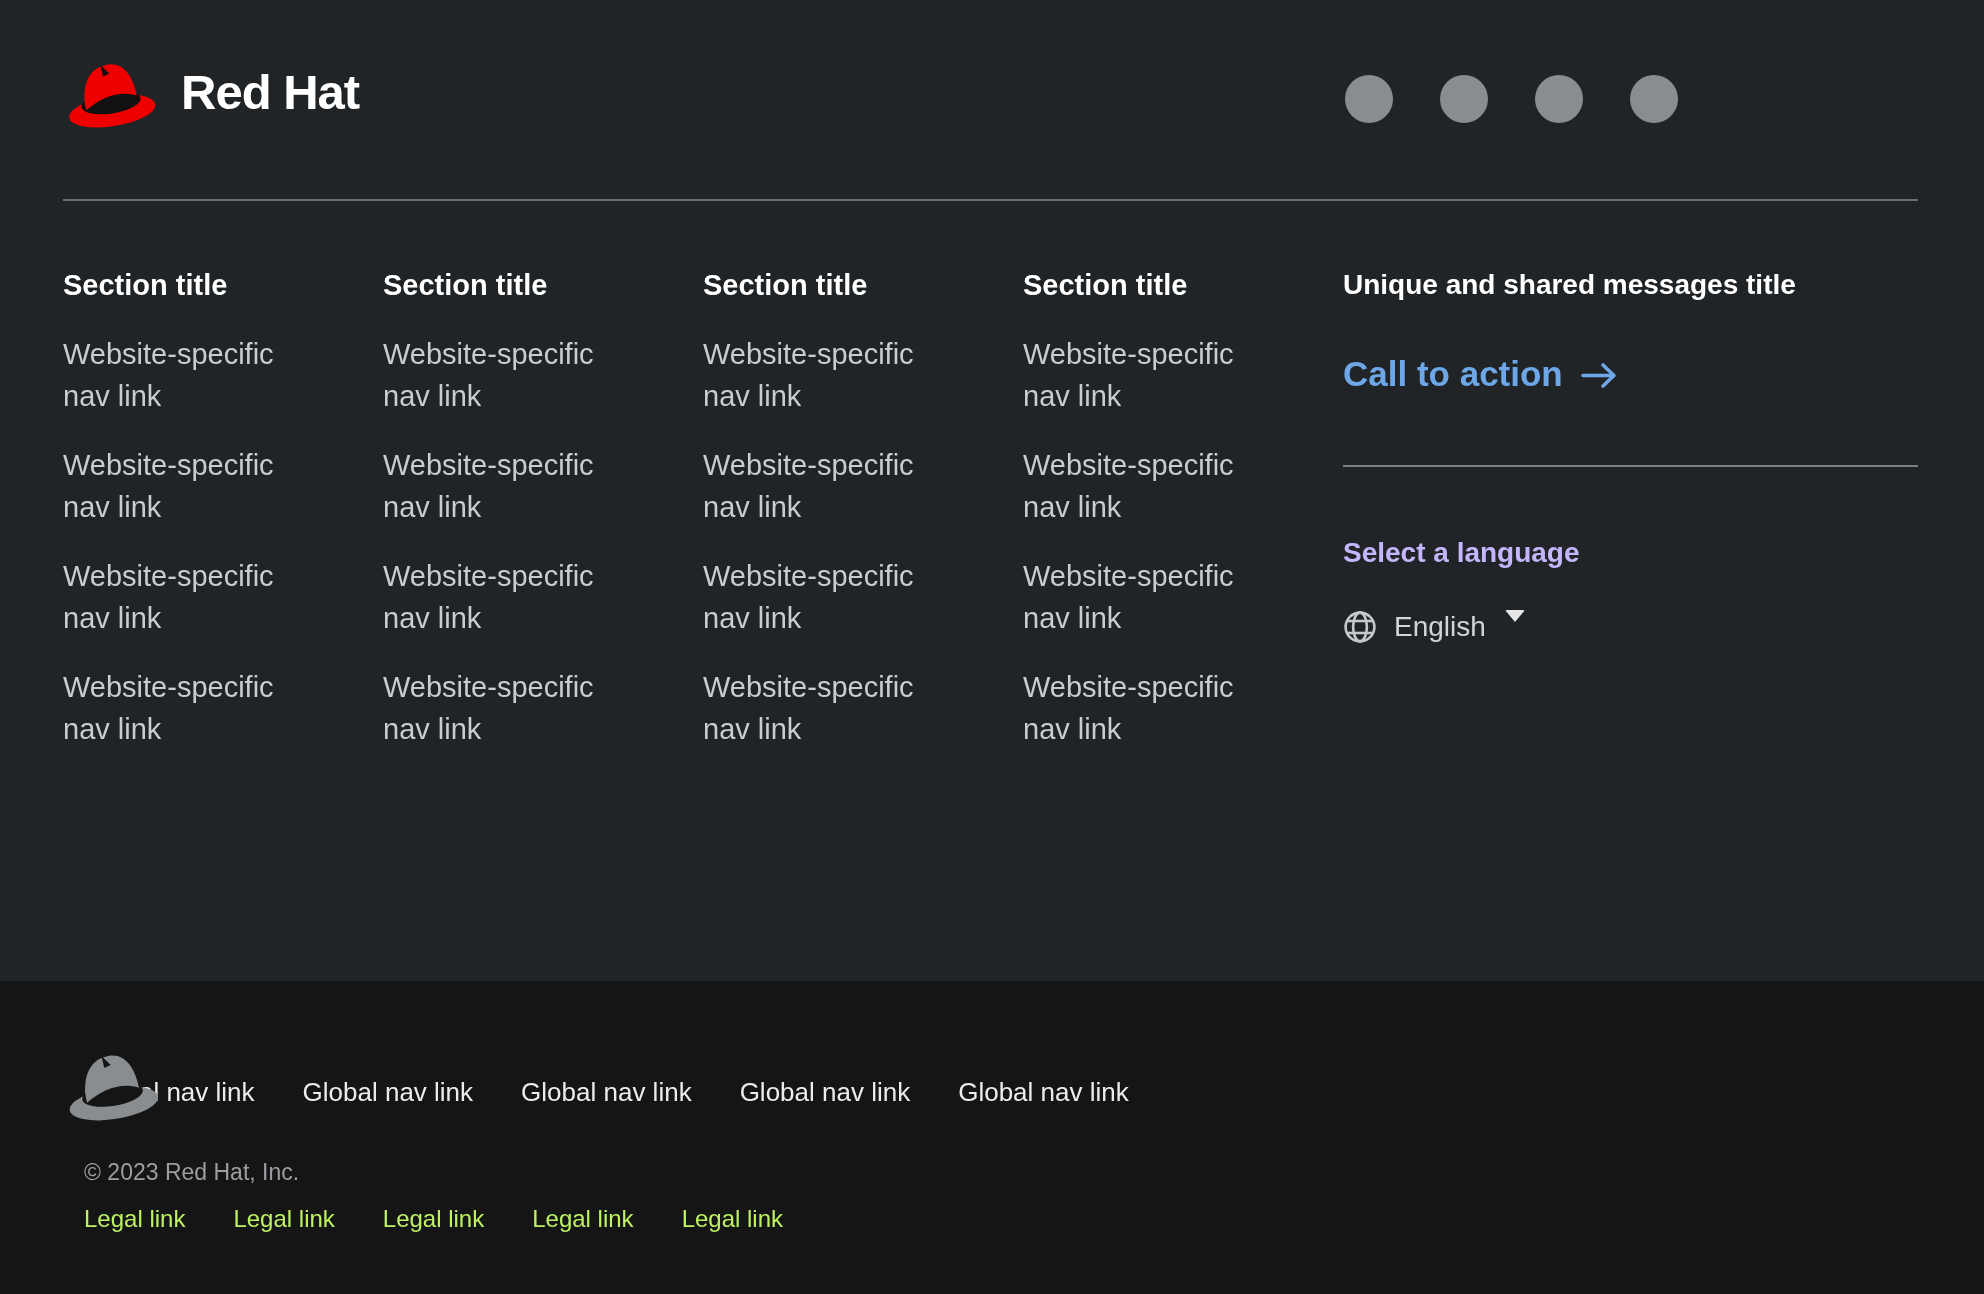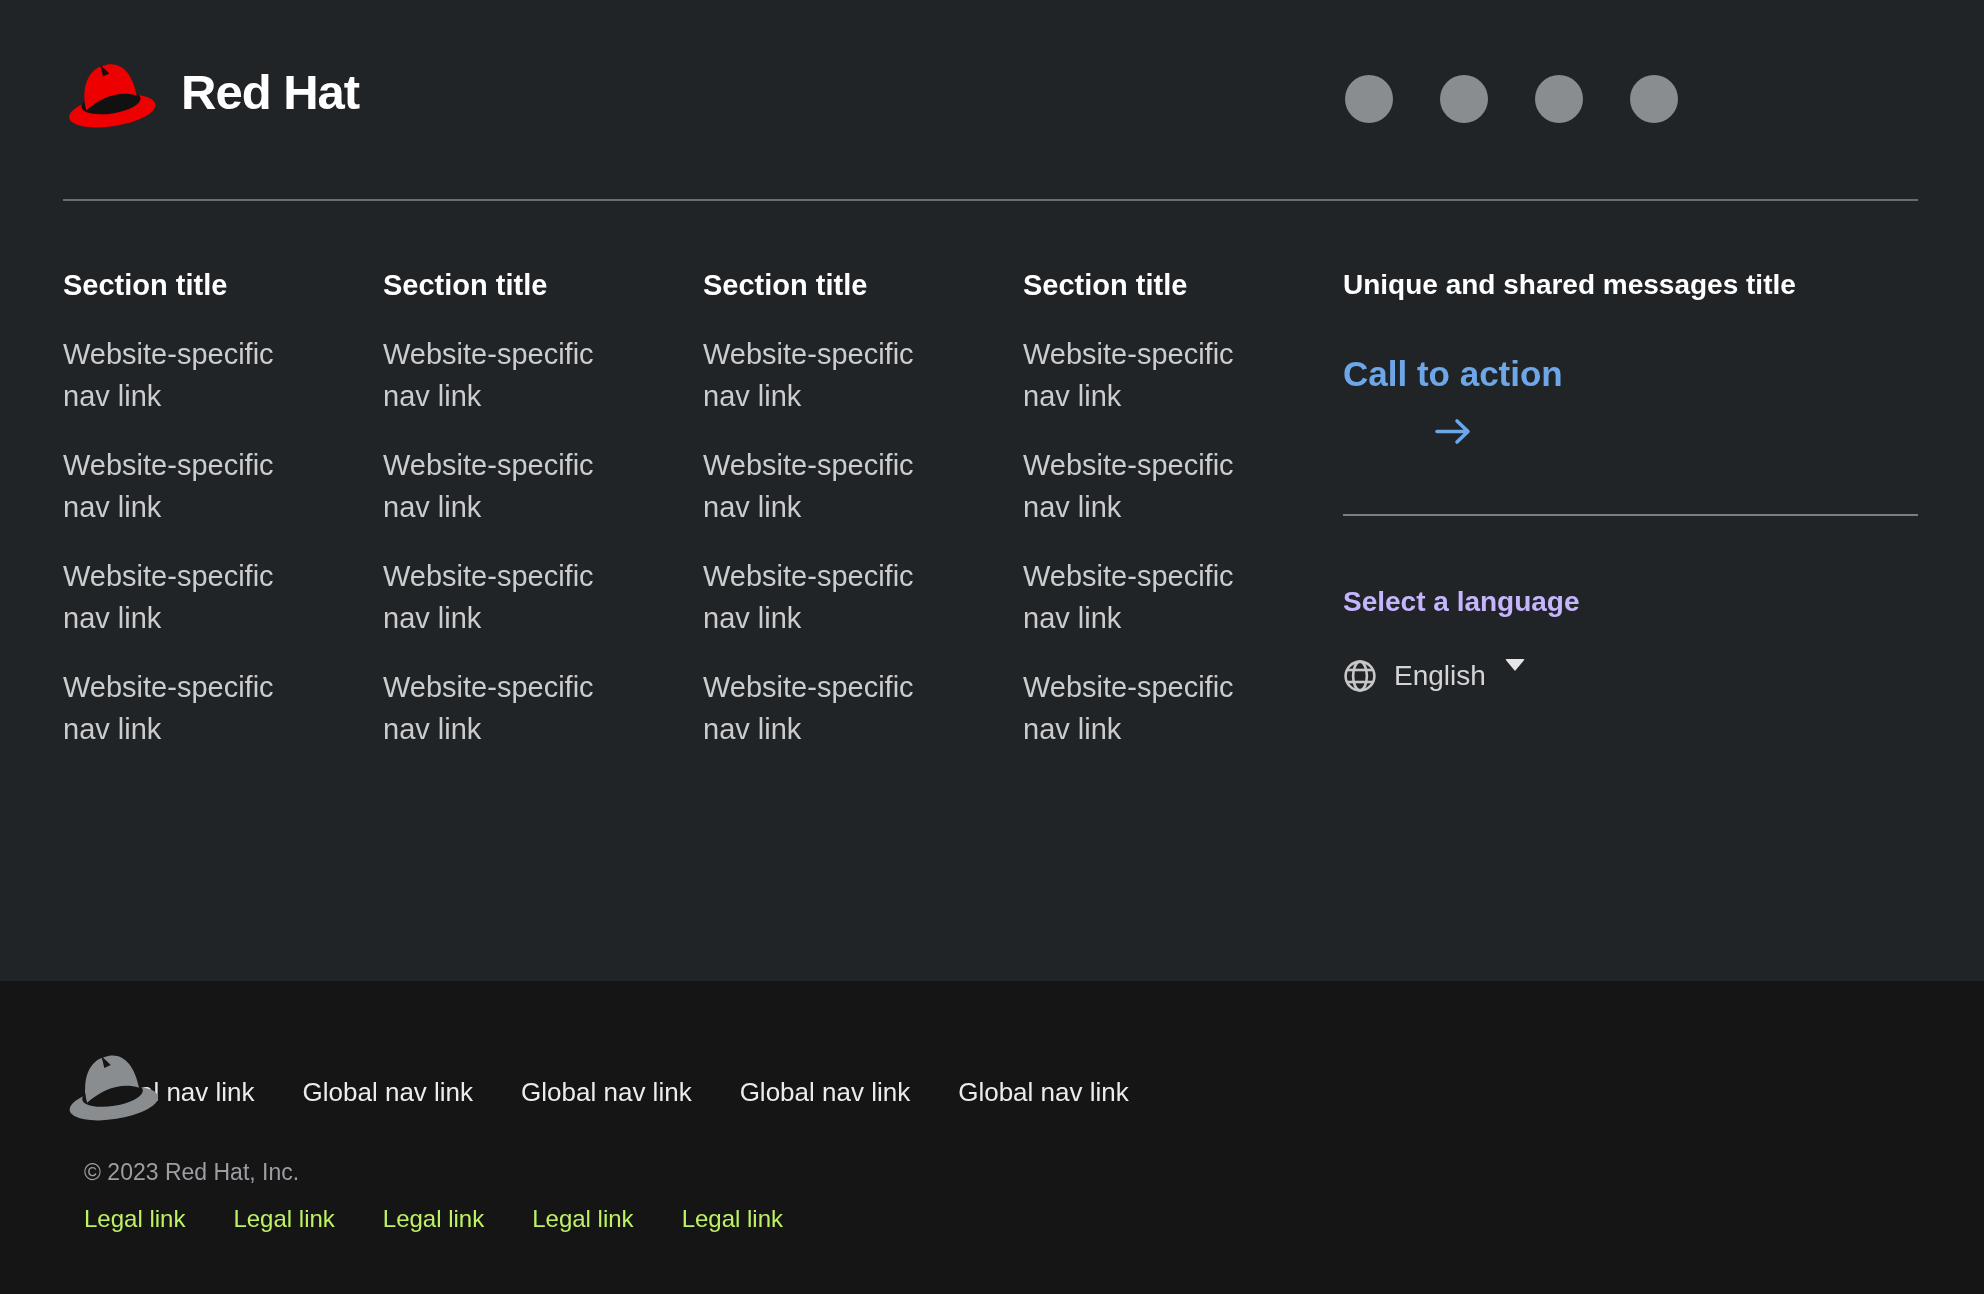--- a/index.html
+++ b/index.html
@@ -34,21 +34,21 @@
   .nav-col{width:320px;flex:0 0 320px;}
   .col-title{font-size:29px;font-weight:700;color:#ffffff;line-height:42px;}
   .nav-link{width:258px;font-size:29px;line-height:42px;color:#cbcccd;margin-top:27px;cursor:pointer;}
   .nav-col .col-title{margin-bottom:16px;}
 
   .info-col{flex:1 1 auto;min-width:0;}
   .info-title{font-size:28px;font-weight:700;color:#ffffff;line-height:42px;}
   .info-para{margin-top:27px;font-size:29px;line-height:42px;color:#c4c5c7;}
   .task-title{margin-top:58px;font-size:28px;font-weight:700;color:#ffffff;line-height:42px;}
   .cta{margin-top:45px;display:flex;align-items:center;gap:17px;color:var(--cta_blue);
-       font-size:35px;font-weight:700;line-height:46px;cursor:pointer;width:max-content;flex-direction:column;}
+       font-size:35px;font-weight:700;line-height:46px;cursor:pointer;width:max-content;}
   .cta .arrow-svg{width:38px;height:29px;display:block;margin-top:3px;}
   .info-divider{margin-top:68px;height:2px;background:#7b7e83;}
   .select-title{margin-top:65px;font-size:28px;font-weight:700;color:#c4b5fd;line-height:42px;}
   .lang-row{margin-top:36px;display:flex;align-items:flex-start;gap:17px;cursor:pointer;width:max-content;}
   .globe-svg{width:34px;height:34px;display:block;color:#c6c7c9;}
   .lang-label{font-size:28px;color:#d3d4d6;line-height:34px;}
   .caret-down{width:0;height:0;border-left:10px solid transparent;border-right:10px solid transparent;
               border-top:12px solid #e6e6e6;margin-left:2px;border-radius:2px;}
 
   

